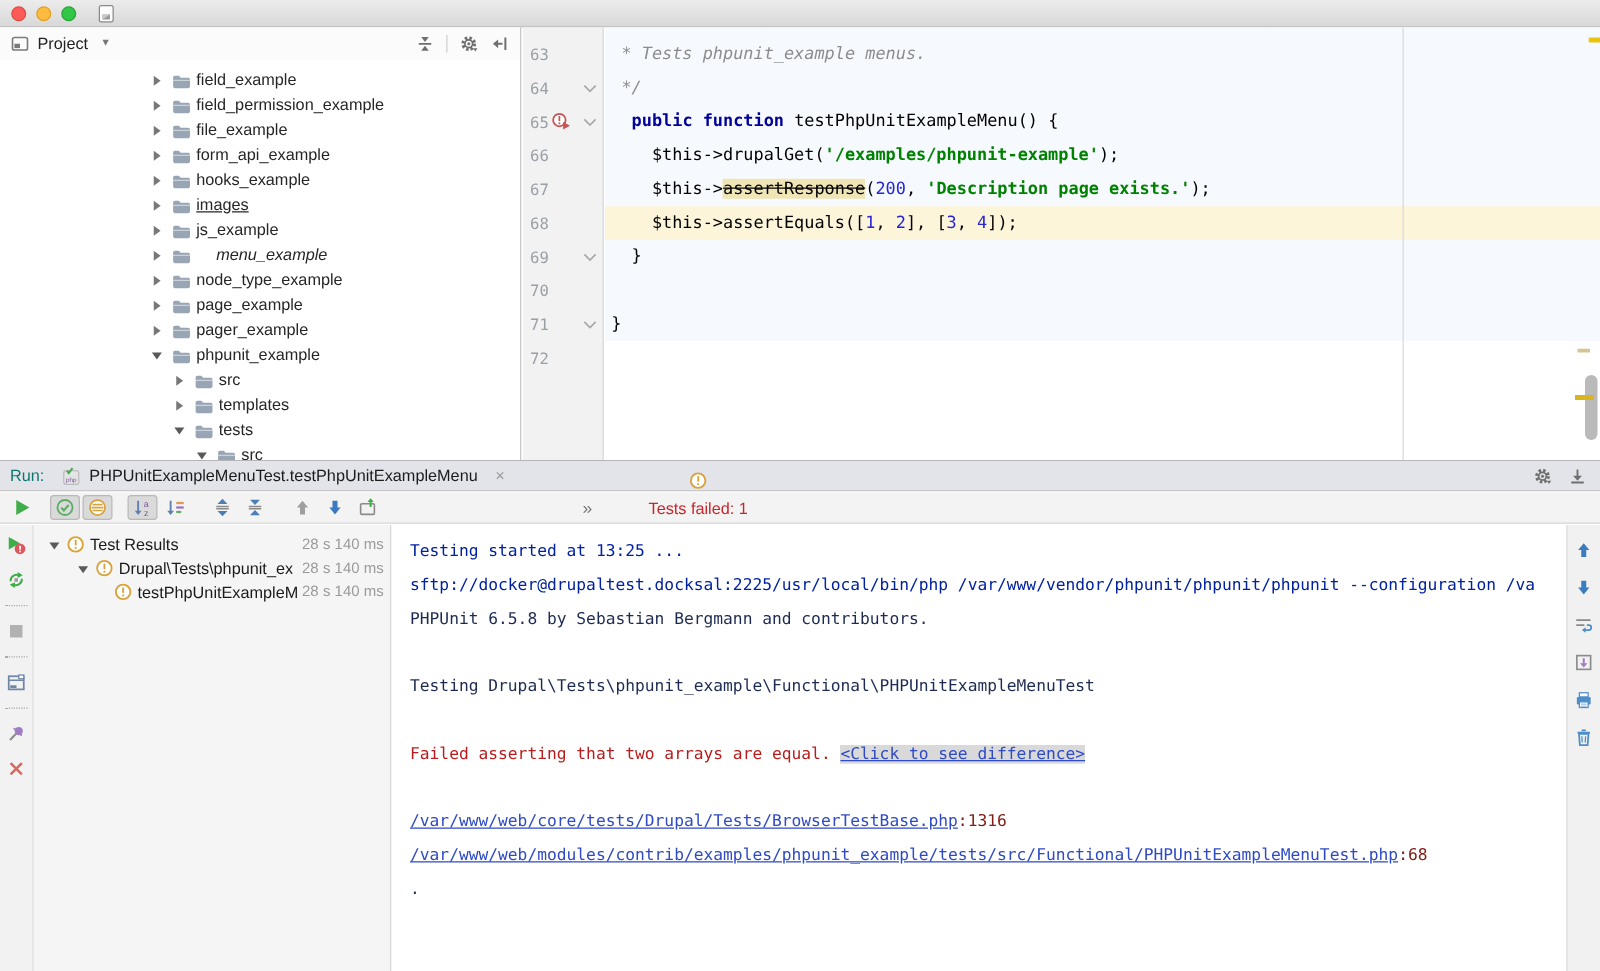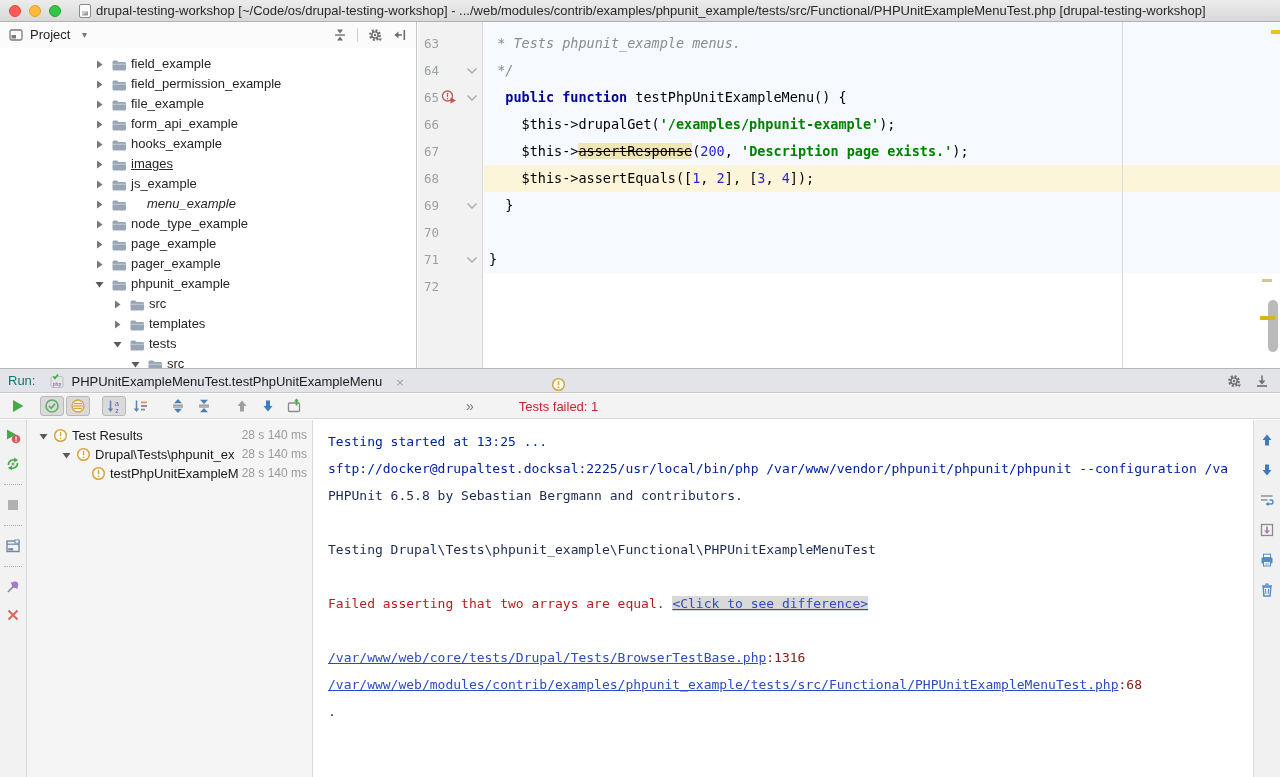--- a/index.html
+++ b/index.html
@@ -20,21 +20,21 @@
   #title-text { position:absolute; left:96px; top:0; line-height:21px; font-size:13px; color:#282828; white-space:nowrap; }
 
   
   #project { position:absolute; left:0; top:22px; width:417px; height:346px; background:#fff; border-right:1px solid #c6c6c6; }
   #project-header { position:relative; height:26px; background:#fbfbfb; }
   #project-tool-icon { position:absolute; left:8px; top:5px; }
   #project-title { position:absolute; left:30px; top:0; line-height:26px; color:#222; }
   #project-title-caret { position:absolute; left:82px; top:0; line-height:26px; color:#777; font-size:10px; }
   #project-header-actions { position:absolute; right:8px; top:5px; display:flex; gap:9px; align-items:center; }
   .hdr-sep { width:1px; height:14px; background:#d0d0d0; }
-  #project-tree { position:relative; padding-top:6px; }
+  #project-tree { position:relative; padding-top:6px;padding-left:26px; }
   .ptree-row { position:relative; height:20px; line-height:20px; }
   .ptree-chev { position:absolute; top:5px; }
   .ptree-folder { position:absolute; top:3px; }
   .ptree-label { position:absolute; top:0; color:#262626; white-space:nowrap; }
 
   
   #editor { position:absolute; left:418px; top:22px; right:0; height:346px; background:#fff; overflow:hidden; }
   #gutter { position:absolute; left:0; top:0; bottom:0; width:65px; background:#f2f2f2; border-right:1px solid #d6d6d6; padding-top:8px; z-index:3; }
   .g-row { position:relative; height:27px; }
   .g-num { position:absolute; left:6px; top:0; line-height:27px; font-family:"DejaVu Sans Mono", monospace; font-size:12.5px; color:#9aa0a6; }
@@ -55,21 +55,21 @@
   #ed-scroll-thumb { position:absolute; right:2px; top:278px; width:10px; height:52px; background:#a9a9a9; opacity:.8; border-radius:5px; z-index:4; }
   .stripe-mark { position:absolute; z-index:4; }
   #stripe-top { right:0; top:8px; width:9px; height:4px; background:#e9c50b; }
   #stripe-1 { right:8px; top:257px; width:10px; height:3px; background:#d6c493; }
   #stripe-2 { right:5px; top:294px; width:15px; height:4px; background:#d8b51e; }
 
   
   #run { position:absolute; left:0; top:368px; right:0; bottom:0; background:#fff; border-top:1px solid #b5b5b5; }
   #run-tabs { position:absolute; left:0; top:0; right:0; height:24px; background:#e2e4ea; border-bottom:1px solid #c9c9c9; display:flex; align-items:center; }
   #run-label { margin-left:8px; color:#0f766e; }
-  #run-tab { display:flex; align-items:flex-end; margin-left:14px; gap:6px; }
+  #run-tab { display:flex; align-items:center; margin-left:14px; gap:6px; }
   #run-tab-title { color:#1b1b1b; white-space:nowrap; }
   #run-tab-close { color:#9b9b9b; font-size:13px; margin-left:8px; line-height:1; }
   #run-tab-actions { position:absolute; right:10px; top:4px; display:flex; gap:12px; align-items:center; }
   #run-toolbar { position:absolute; left:0; top:25px; right:0; height:25px; background:#f3f3f3; border-bottom:1px solid #d8d8d8; display:flex; align-items:center; padding-left:6px; }
   .tbtn { width:24px; height:20px; display:flex; align-items:center; justify-content:center; border-radius:3px; border:1px solid transparent; margin-right:2px; }
   .tbtn.pressed { background:#dadada; border-color:#b9b9b9; }
   .ml8 { margin-left:8px; } .ml10 { margin-left:10px; } .ml12 { margin-left:12px; }
   .more-chevron { margin-left:158px; color:#787878; font-size:14px; letter-spacing:-1px; }
   #run-status { display:flex; align-items:center; margin-left:20px; gap:7px;flex-direction:column; }
   #status-failed { color:#c7262c; }
@@ -110,21 +110,20 @@
     <span class="tl tl-min"></span>
     <span class="tl tl-zoom"></span>
   </div>
   <span id="proxy-icon" class="icon">
     <svg width="16" height="16" viewBox="0 0 16 16">
         <rect x="2.5" y="1.5" width="11" height="13" rx="1.5" fill="#fdfdfd" stroke="#8a8a8a"></rect>
         <path d="M5 8.5h6v4H5z" fill="#9a9a9a"></path>
         <path d="M11 8.5L5 12.5V8.5z" fill="#c9c9c9"></path>
       </svg>
   </span>
-  <span id="title-text">drupal-testing-workshop [~/Code/os/drupal-testing-workshop] - .../web/modules/contrib/examples/phpunit_example/tests/src/Functional/PHPUnitExampleMenuTest.php [drupal-testing-workshop]</span>
 </div>
 
 <div id="project">
   <div id="project-header">
     <span id="project-tool-icon" class="icon">
       <svg width="16" height="16" viewBox="0 0 16 16">
           <rect x="2" y="3" width="12" height="10" rx="1.5" fill="none" stroke="#7a7a7a" stroke-width="1.3"></rect>
           <rect x="3.5" y="8" width="4.5" height="3.5" fill="#7a7a7a"></rect>
         </svg>
     </span>

